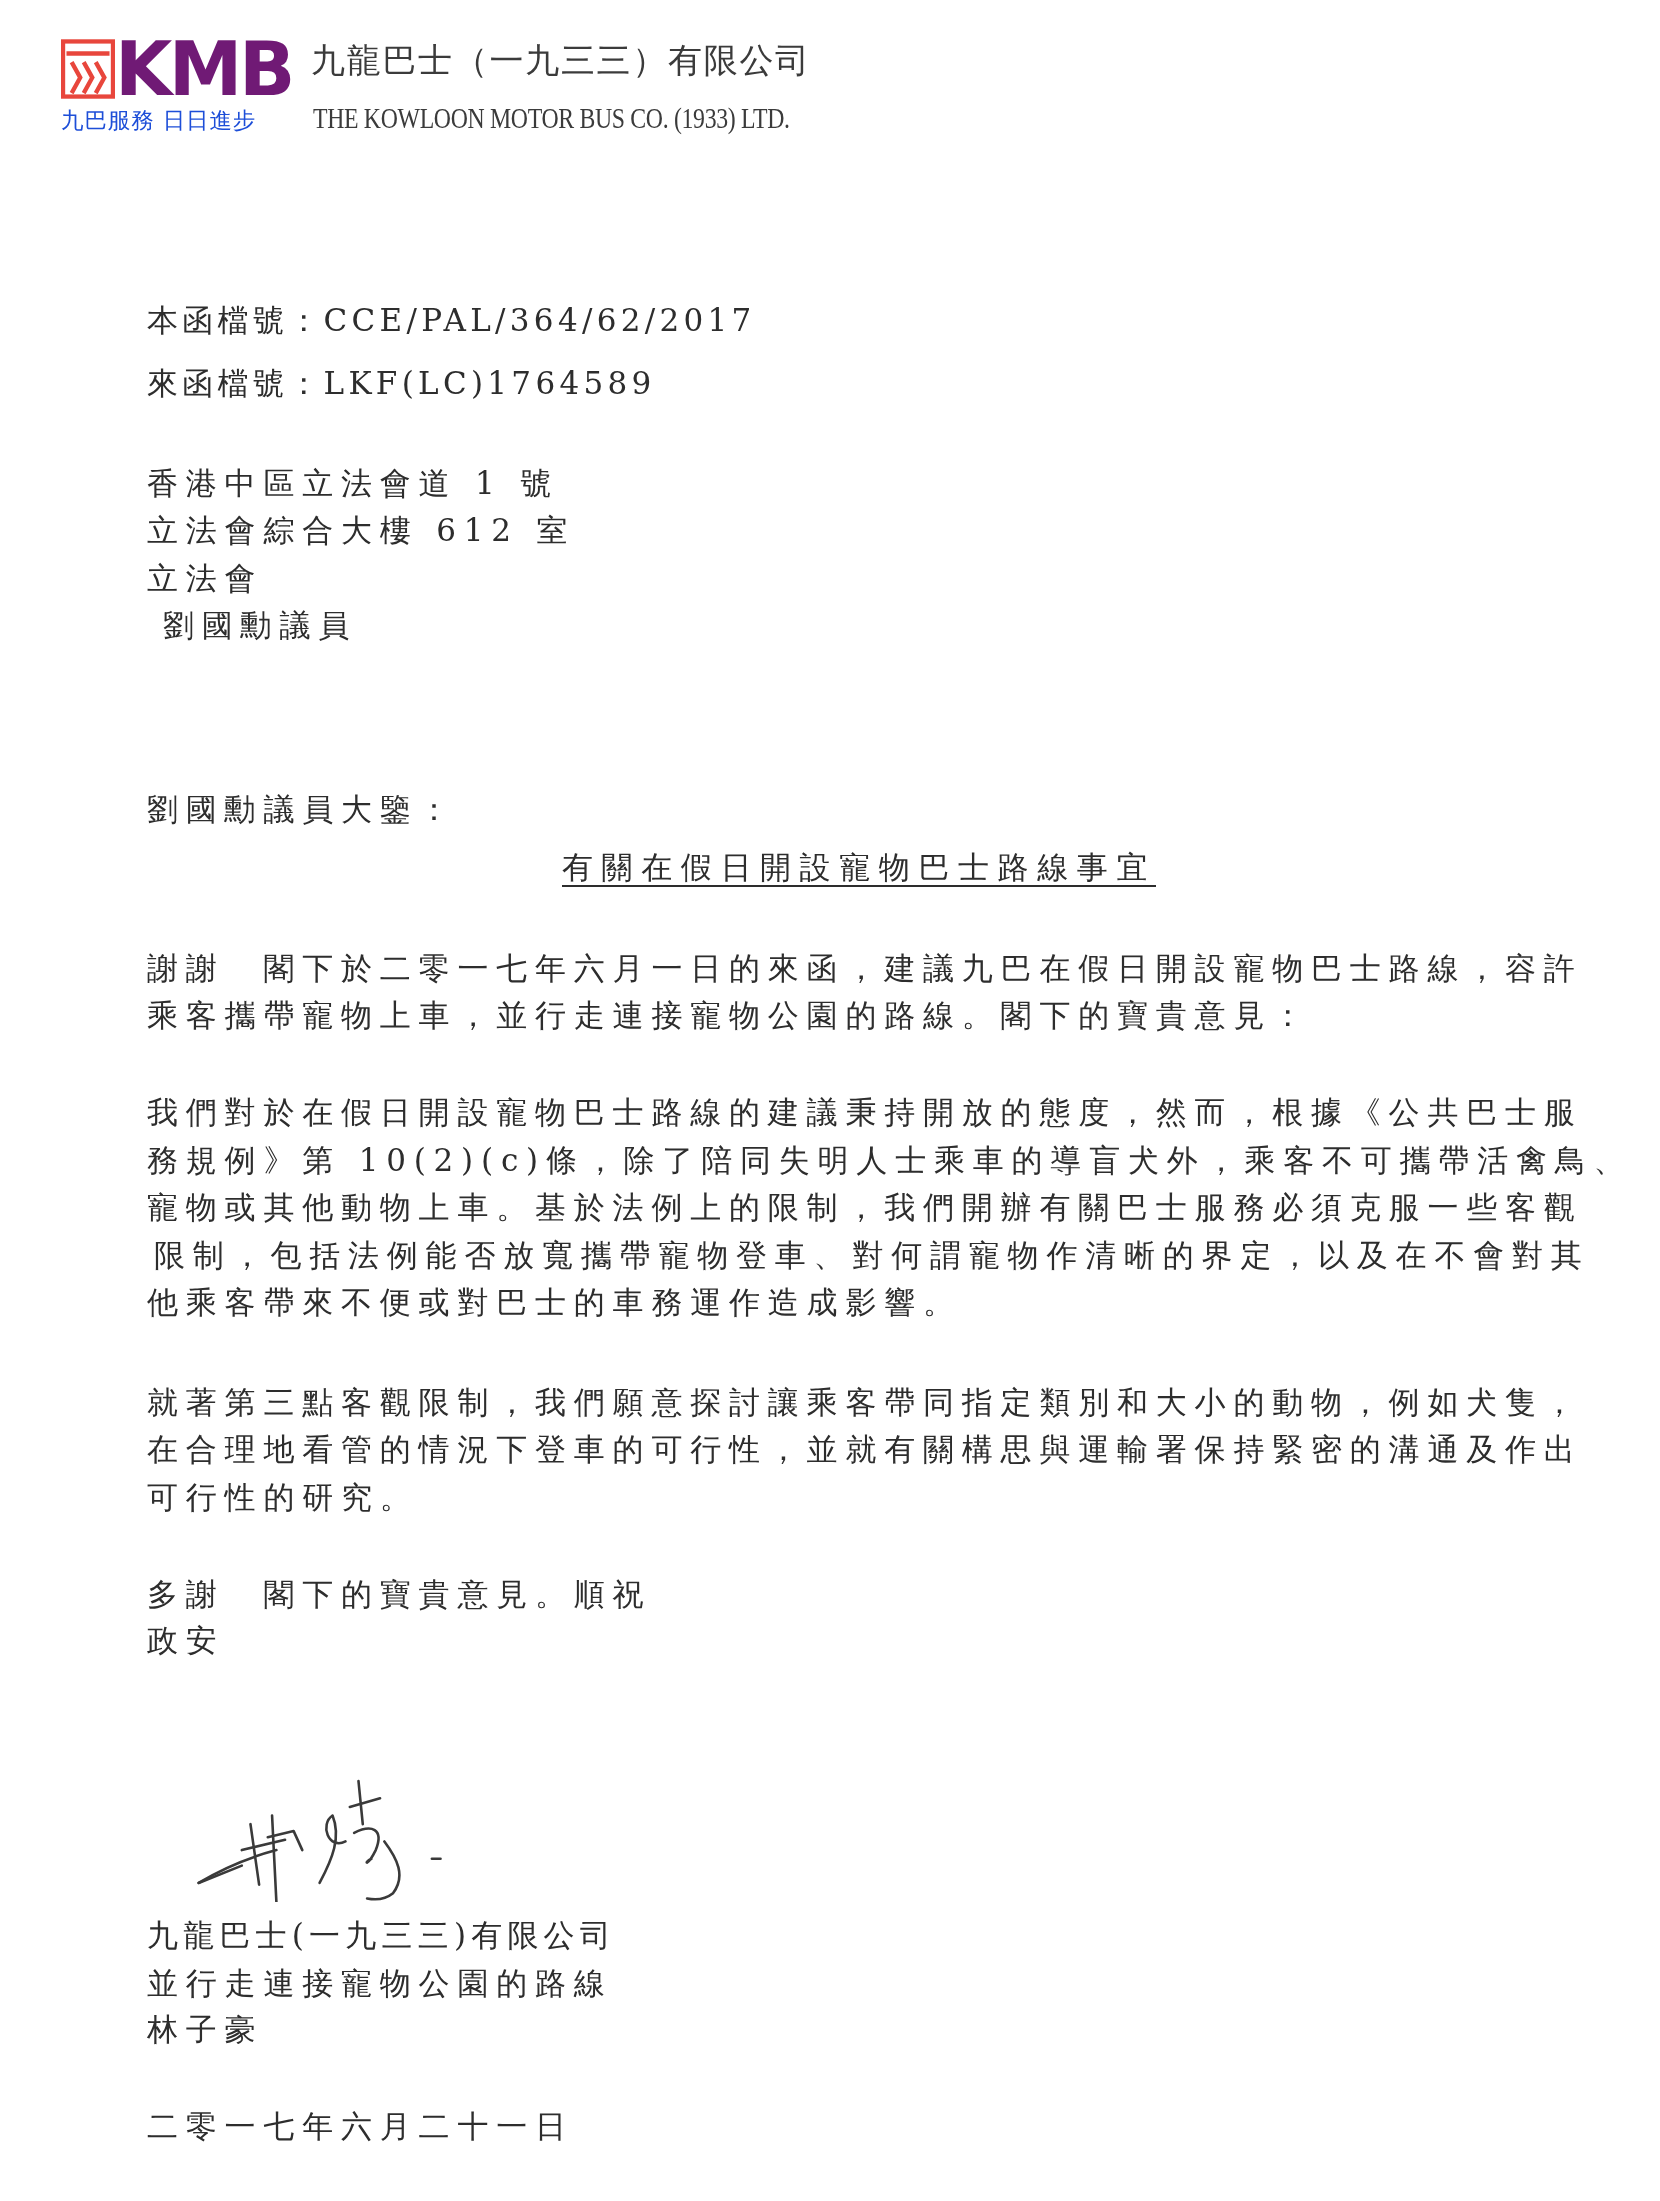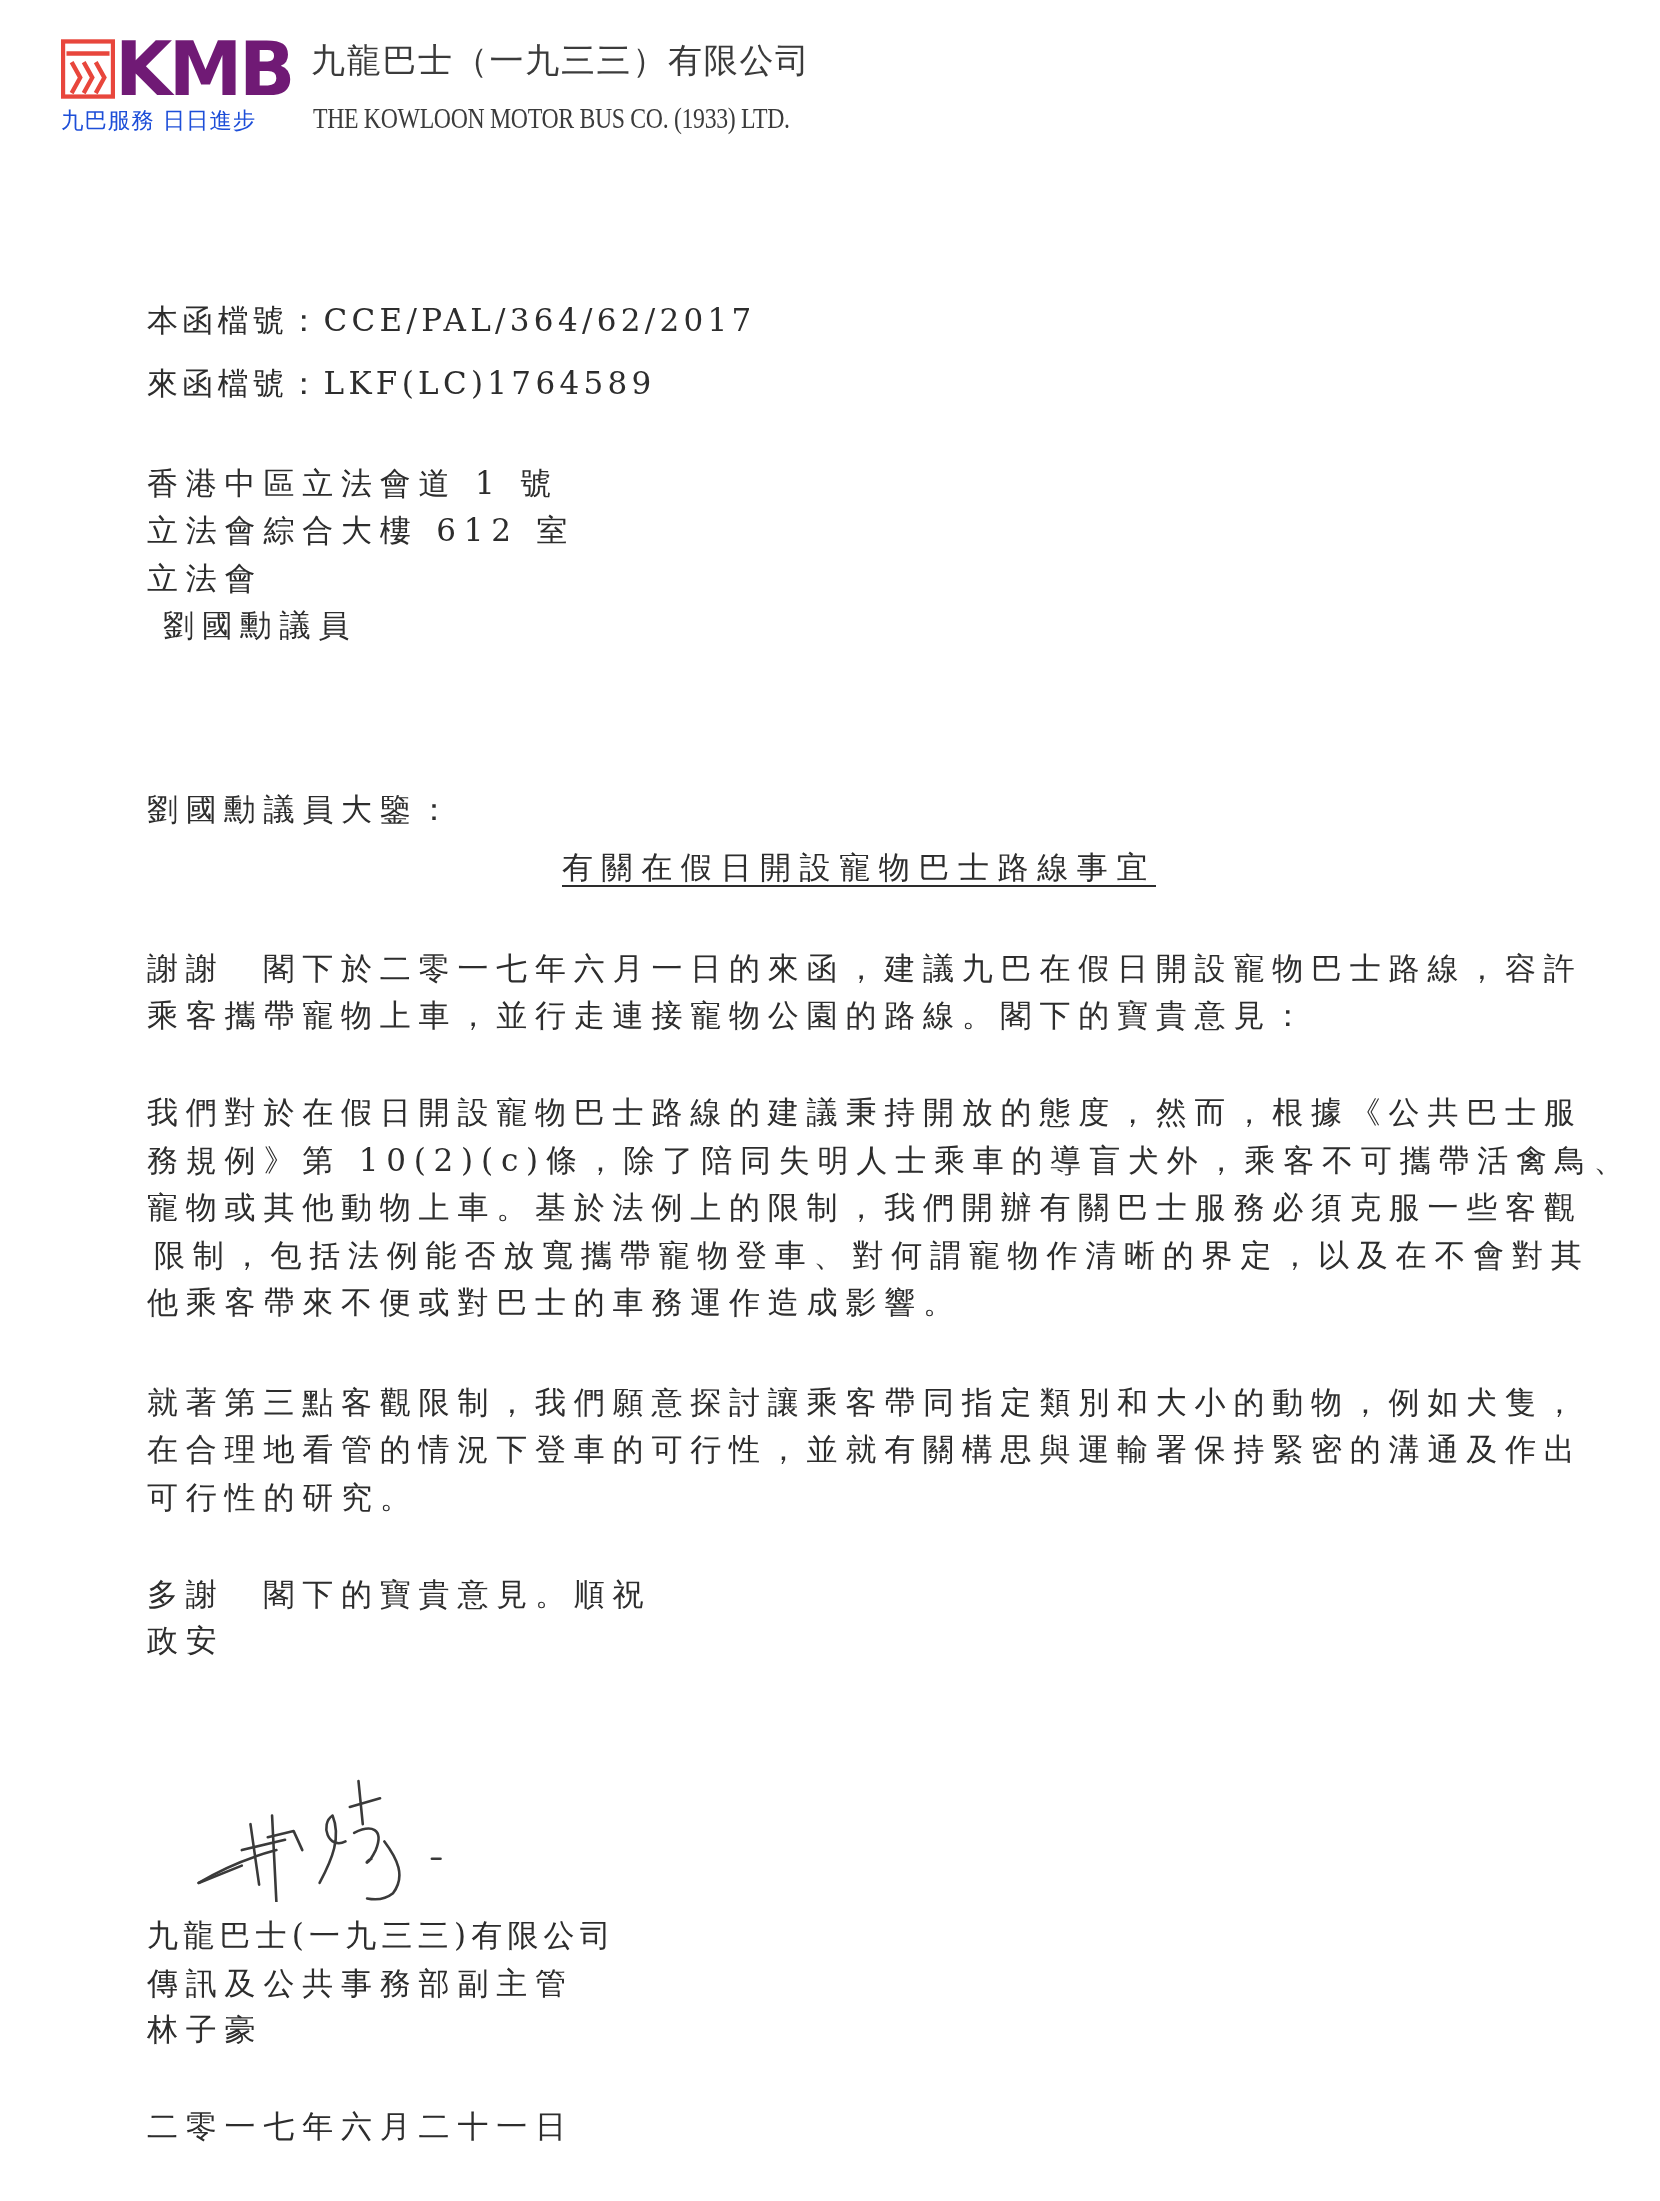--- a/index.html
+++ b/index.html
@@ -112,18 +112,18 @@
     <path d="M195 30 L200 80"></path>
     <path d="M185 60 L220 50"></path>
     <path d="M190 90 C210 80, 225 85, 215 110 C205 130, 200 125, 210 120"></path>
     <path d="M225 100 C240 120, 250 140, 235 160 C225 168, 215 168, 205 166"></path>
     <path d="M280 120 L290 120"></path>
   </g>
 </svg>
 
 <div>
   <div class="line txt" style="top:1915px; letter-spacing:5.2px;">九龍巴士(一九三三)有限公司</div>
-  <div class="line txt" style="top:1963px;">傳訊及公共事務部副主管</div>
+  <div class="line txt" style="top:1963px;">並行走連接寵物公園的路線</div>
   <div class="line txt" style="top:2009px;">林子豪</div>
 </div>
 
 <div class="line txt" style="top:2106px;">二零一七年六月二十一日</div>
 
 
 </body></html>

